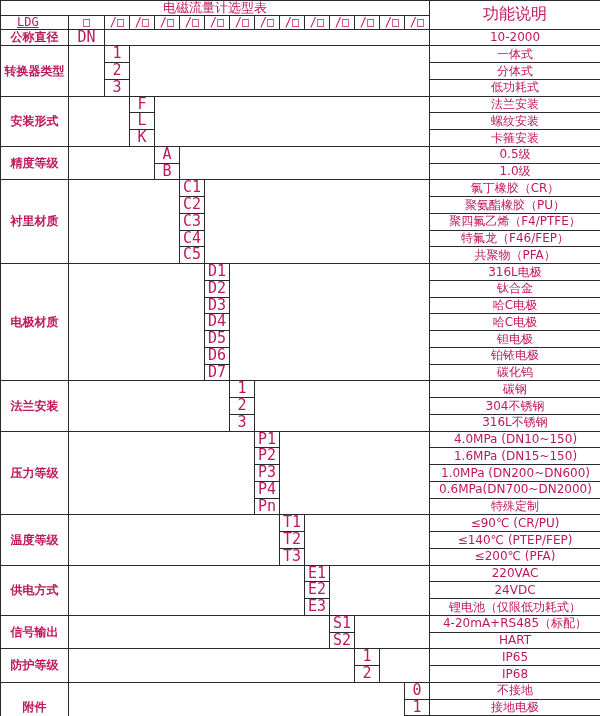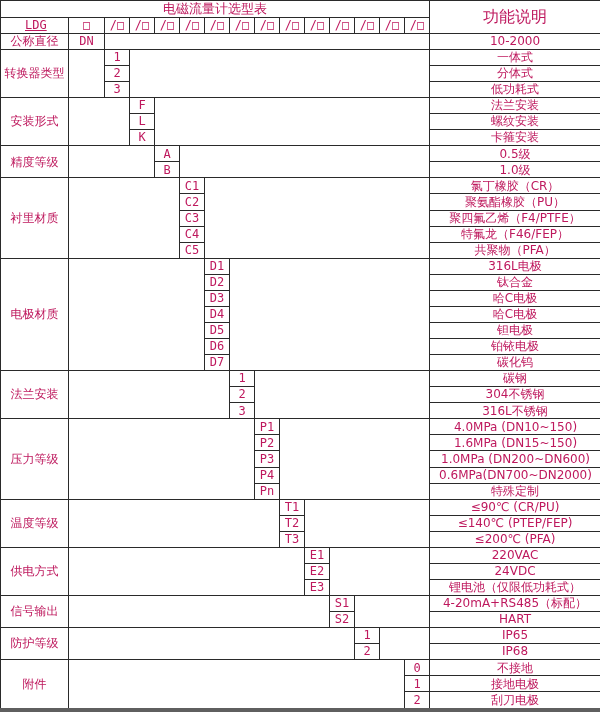--- a/index.html
+++ b/index.html
@@ -24,24 +24,24 @@
     height:13px;
     line-height:1.05;
     font-size:12px;
     text-align:center;
     overflow:hidden;
     white-space:nowrap;
     vertical-align:middle;
   }
   td.title-cell{font-size:13px;}
   td.fheader-cell{font-size:16px;}
-  td.model-prefix{text-align:left;padding-left:24px;font-family:"DejaVu Sans Mono","Liberation Mono",monospace;text-decoration:underline;}
+  td.model-prefix{text-align:left;padding-left:16px;font-family:"DejaVu Sans Mono","Liberation Mono",monospace;text-decoration:underline;}
   td.box-cell{font-family:"DejaVu Sans Mono","Liberation Mono",monospace;padding:0;font-size:12px;}
-  td.label-cell{font-size:12px;}
-  td.code-cell{font-family:"DejaVu Sans Mono","Liberation Mono",monospace;padding:0;font-size:12px;}
+  td.label-cell{font-size:12px;font-weight:bold;}
+  td.code-cell{font-family:"DejaVu Sans Mono","Liberation Mono",monospace;padding:0;font-size:15px;}
   td.desc-cell{font-size:12px;}
   td.desc-cell.left{text-align:center;padding-left:3px;}
   td.spacer-cell{background:#ffffff;}
 </style>
 </head>
 <body>
 
 <div class="sheet">
   <table>
     <colgroup>

